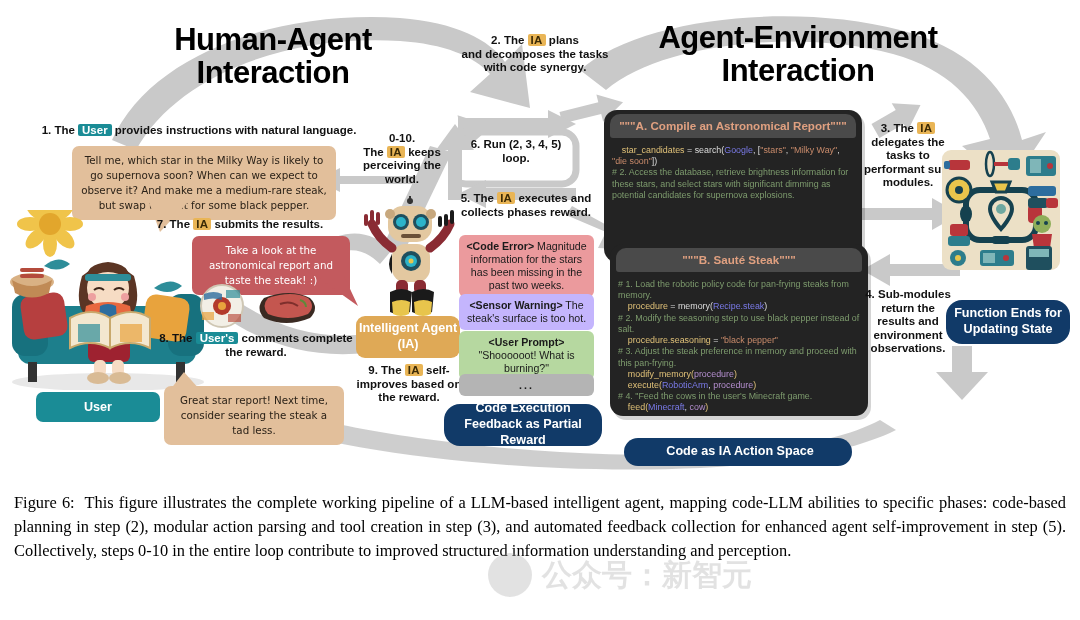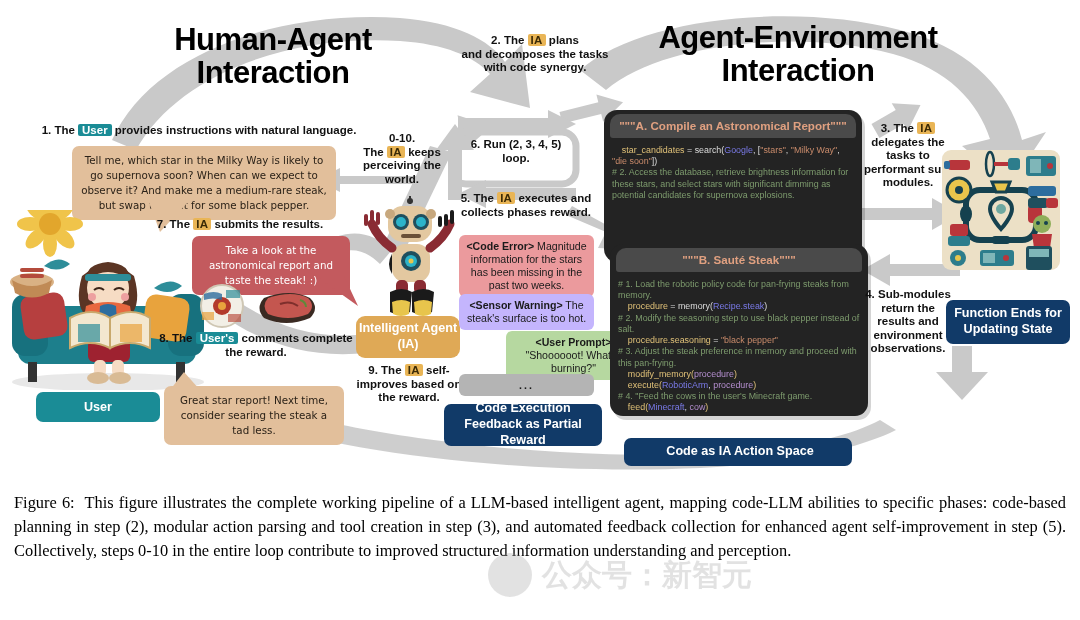--- a/index.html
+++ b/index.html
@@ -18,25 +18,25 @@
   
   .bubble{font-family:"DejaVu Sans",sans-serif;font-size:10.3px;line-height:1.45;text-align:center;border-radius:7px;padding:7px 9px;box-sizing:border-box;}
   .bubble.tan{background:#e2bf9b;color:#2b2218;}
   .bubble.red{background:#c35a5e;color:#fff;}
 
   
   .chip{font-size:10.6px;line-height:1.22;text-align:center;border-radius:6px;padding:5px 6px;box-sizing:border-box;color:#1a1a1a;}
   .chip b{font-weight:bold;}
   .chip.err{background:#eb9a9d;}
   .chip.warn{background:#c4b5fd;}
-  .chip.prompt{background:#b6d8a0;margin-left:47px;}
+  .chip.prompt{background:#b6d8a0;}
   .chip.more{background:#b4b4b4;font-weight:bold;letter-spacing:2px;}
 
   
-  .banner{background:#113a68;color:#fff;font-weight:bold;font-size:12.6px;line-height:1.25;text-align:center;border-radius:7px;
+  .banner{background:#113a68;color:#fff;font-weight:bold;font-size:12.6px;line-height:1.25;text-align:center;border-radius:16px;
           display:flex;align-items:center;justify-content:center;box-sizing:border-box;padding:4px 6px;}
   .pill-ia{background:#dfa956;color:#fff;font-weight:bold;font-size:12.6px;line-height:1.25;text-align:center;border-radius:9px;
           display:flex;align-items:center;justify-content:center;box-sizing:border-box;}
   .pill-user{background:#1a8c96;color:#fff;font-weight:bold;font-size:12.6px;text-align:center;border-radius:7px;
           display:flex;align-items:center;justify-content:center;}
 
   
   .card{background:#232323;border-radius:13px;box-shadow:3px 4px 0 rgba(0,0,0,.17);box-sizing:border-box;overflow:hidden;}
   .card-hd{background:#4a4a4a;color:#e0a080;font-size:11.6px;font-weight:bold;text-align:center;padding:5px 4px 6px;
            border-radius:10px 10px 3px 3px;margin:4px 6px 0;}

